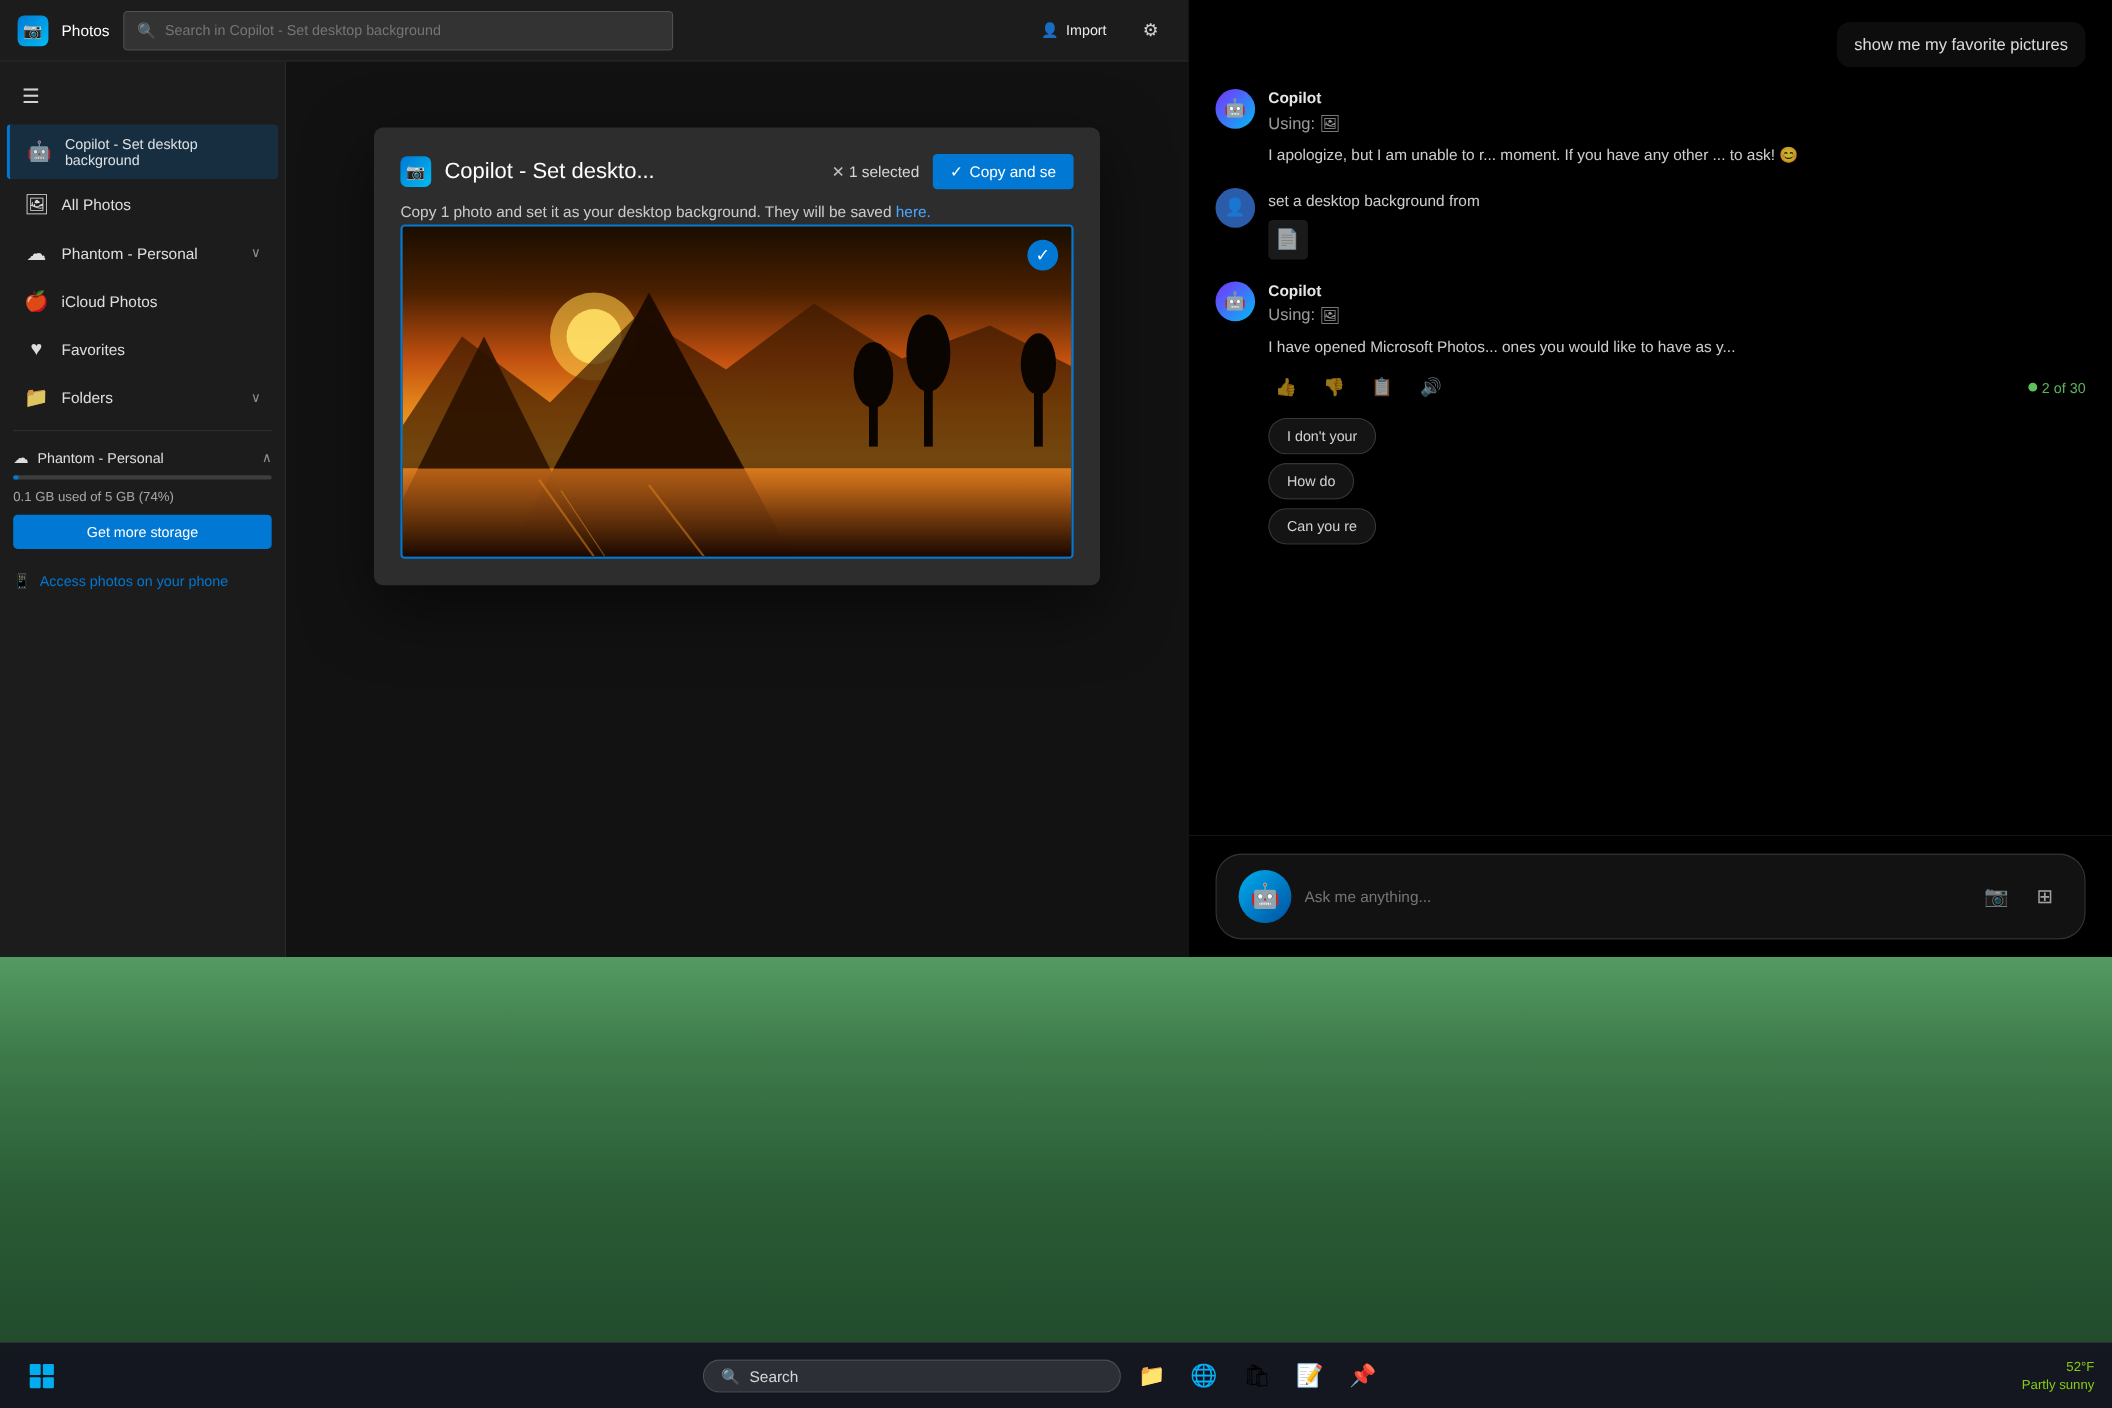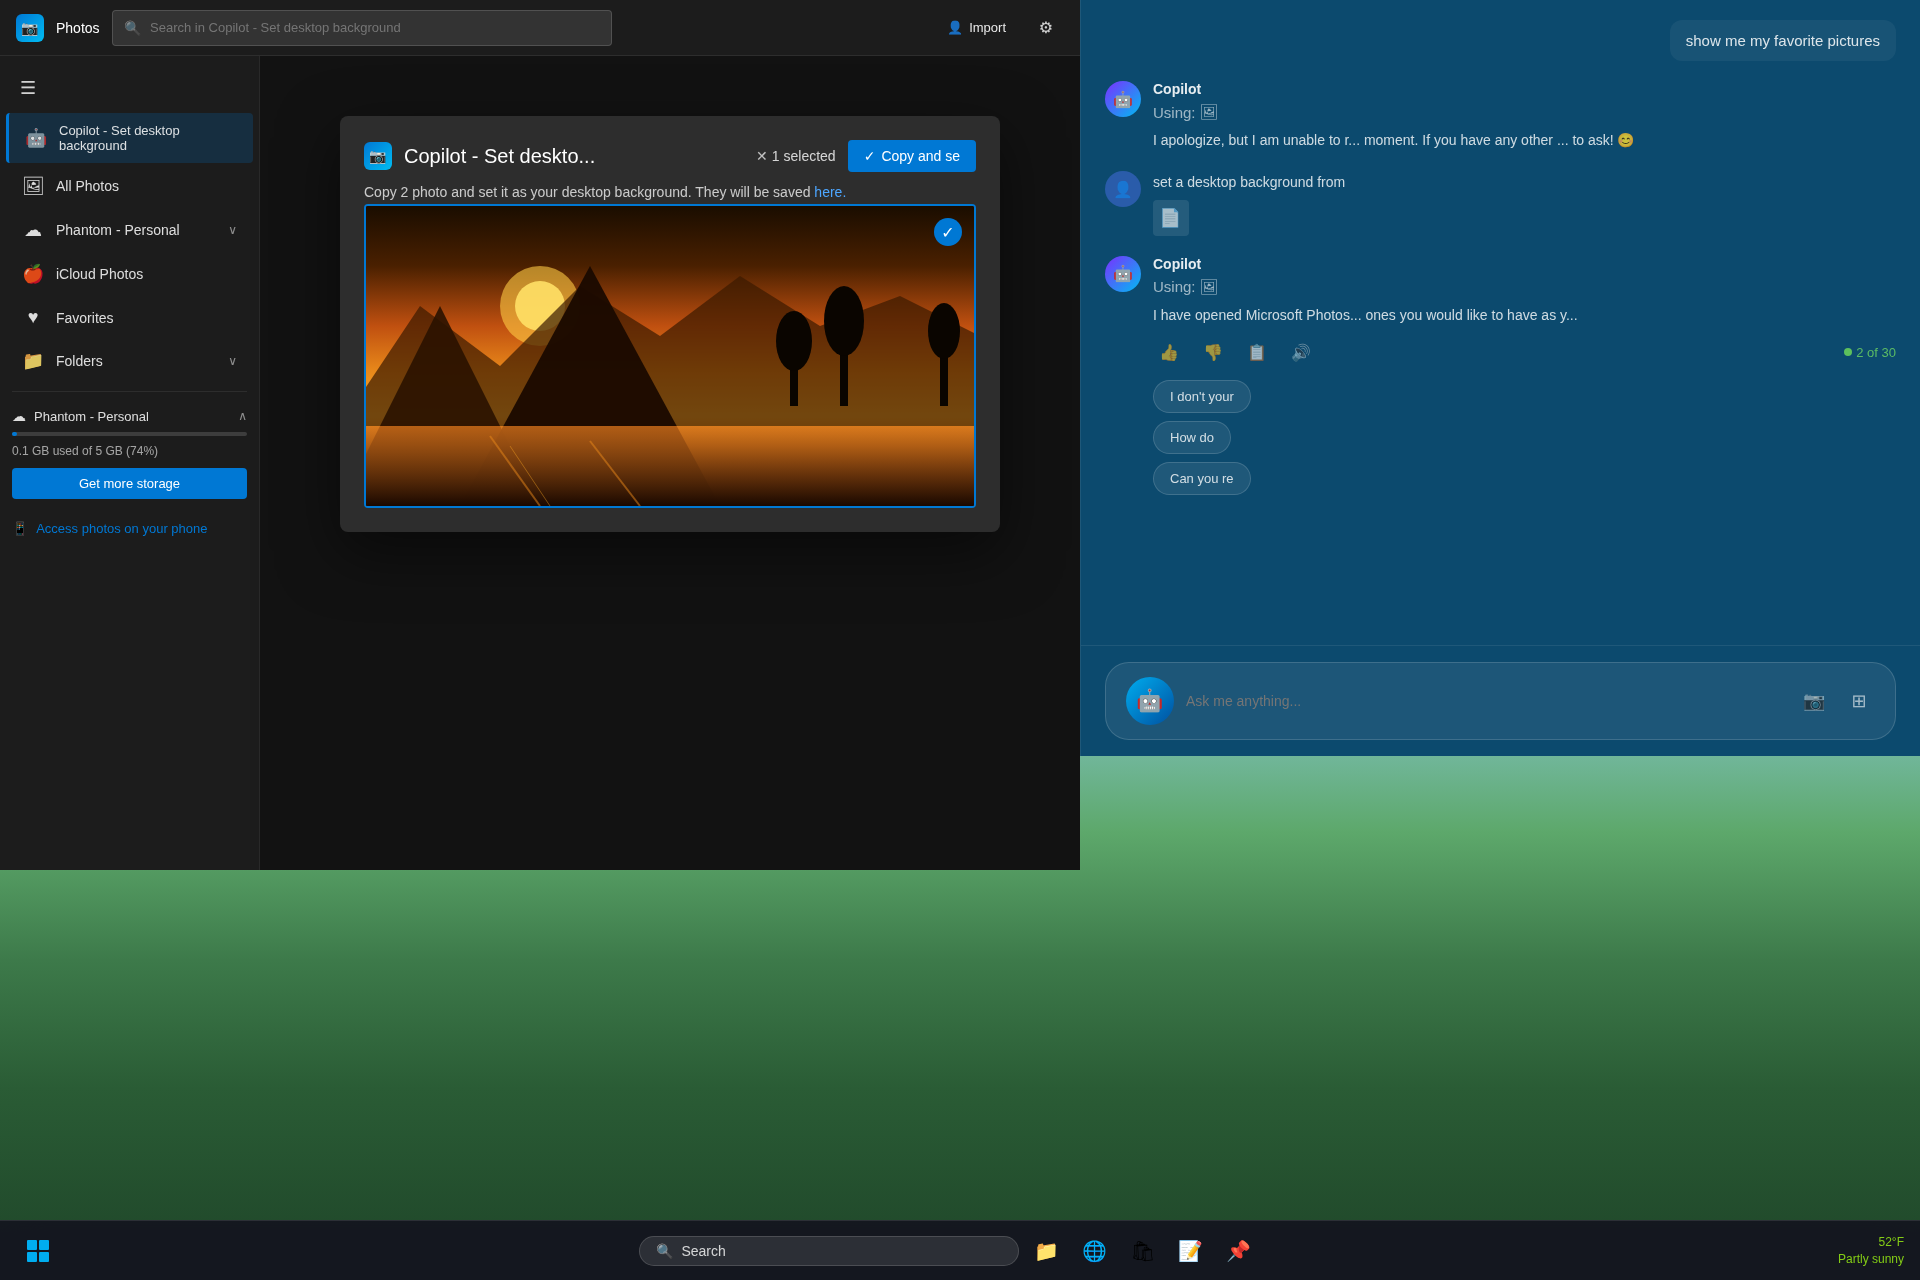--- a/index.html
+++ b/index.html
@@ -434,22 +434,22 @@
       border: 2px solid #0078d4;
       border-radius: 4px;
     }
 
     
     .copilot-panel {
       position: absolute;
       top: 0;
       right: 0;
       width: 840px;
-      height: 756px;
-      background: #0c4a6e;
+      height: 870px;
+      background: #000000;
       display: flex;
       flex-direction: column;
       z-index: 10;
       border-left: 1px solid rgba(255,255,255,0.08);
     }
     .copilot-messages {
       flex: 1;
       overflow-y: auto;
       padding: 20px 24px;
       display: flex;
@@ -709,21 +709,21 @@
               <span style="color:rgba(255,255,255,0.7)">✕</span>
               <span style="color:rgba(255,255,255,0.8);font-size:14px;">1 selected</span>
             </div>
             <button class="copy-set-btn">
               <span>✓</span>
               <span>Copy and se</span>
             </button>
           </div>
 
           <div class="dialog-desc">
-            <span>Copy 2 photo and set it as your desktop background. They will be saved</span>
+            <span>Copy 1 photo and set it as your desktop background. They will be saved</span>
             <a href="#" class="dialog-link">here.</a>
           </div>
 
 
           <div class="photo-container photo-border">
             <div class="photo-img">
 
               <svg width="100%" height="300" viewBox="0 0 660 300" preserveAspectRatio="xMidYMid slice">
 
                 <defs>

